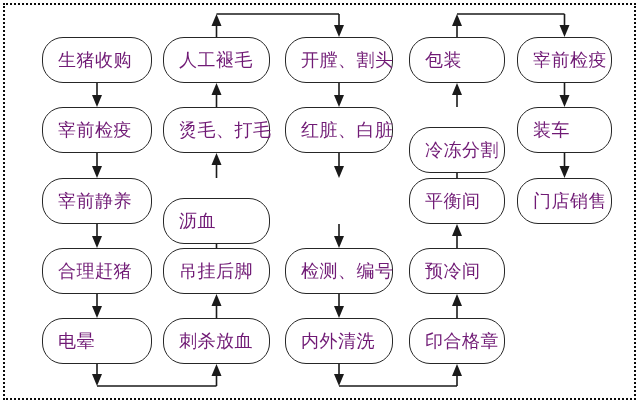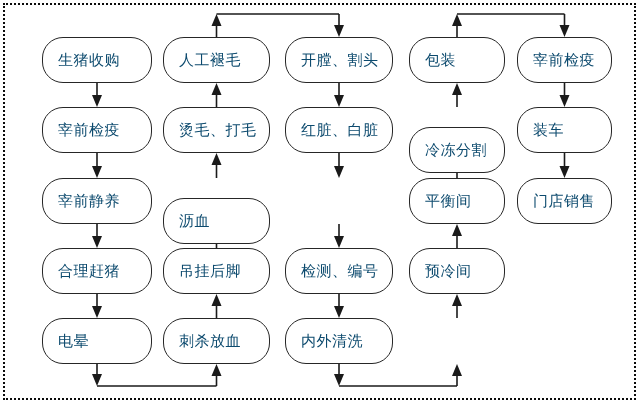--- a/index.html
+++ b/index.html
@@ -38,23 +38,23 @@
   }
   .node {
     position: absolute;
     box-sizing: border-box;
     background: #ffffff;
     border: 1.4px solid #262626;
     border-radius: 21px;
     display: flex;
     align-items: center;
     padding-left: 15px;
-    font-size: 15px;
+    font-size: 18px;
     line-height: 1;
-    color: #0c4a6e;
+    color: #701a75;
     white-space: nowrap;
     letter-spacing: 0.5px;
   }
 </style>
 </head>
 <body>
 
 <div class="stage">
   <svg id="edge-layer" width="639" height="403" viewBox="0 0 639 403">
       <line x1="97" y1="83" x2="97" y2="97" stroke="#1a1a1a" stroke-width="1.6"></line>
@@ -126,18 +126,19 @@
       <div class="node" style="left: 163px; top: 248px; width: 107px; height: 46px;">吊挂后脚</div>
       <div class="node" style="left: 163px; top: 318px; width: 107px; height: 46px;">刺杀放血</div>
       <div class="node" style="left: 285px; top: 37px; width: 108px; height: 46px;">开膛、割头</div>
       <div class="node" style="left: 285px; top: 107px; width: 108px; height: 46px;">红脏、白脏</div>
       <div class="node" style="left: 285px; top: 248px; width: 108px; height: 46px;">检测、编号</div>
       <div class="node" style="left: 285px; top: 318px; width: 108px; height: 46px;">内外清洗</div>
       <div class="node" style="left: 409px; top: 37px; width: 96px; height: 46px;">包装</div>
       <div class="node" style="left: 409px; top: 107px; width: 96px; height: 46px; margin-top: 20px;">冷冻分割</div>
       <div class="node" style="left: 409px; top: 178px; width: 96px; height: 46px;">平衡间</div>
       <div class="node" style="left: 409px; top: 248px; width: 96px; height: 46px;">预冷间</div>
+      <div class="node" style="left: 409px; top: 318px; width: 96px; height: 46px;">印合格章</div>
       <div class="node" style="left: 517px; top: 37px; width: 95px; height: 46px;">宰前检疫</div>
       <div class="node" style="left: 517px; top: 107px; width: 95px; height: 46px;">装车</div>
       <div class="node" style="left: 517px; top: 178px; width: 95px; height: 46px;">门店销售</div>
     </div>
   <div class="dotted-frame"></div>
 </div>
 
 </body></html>

